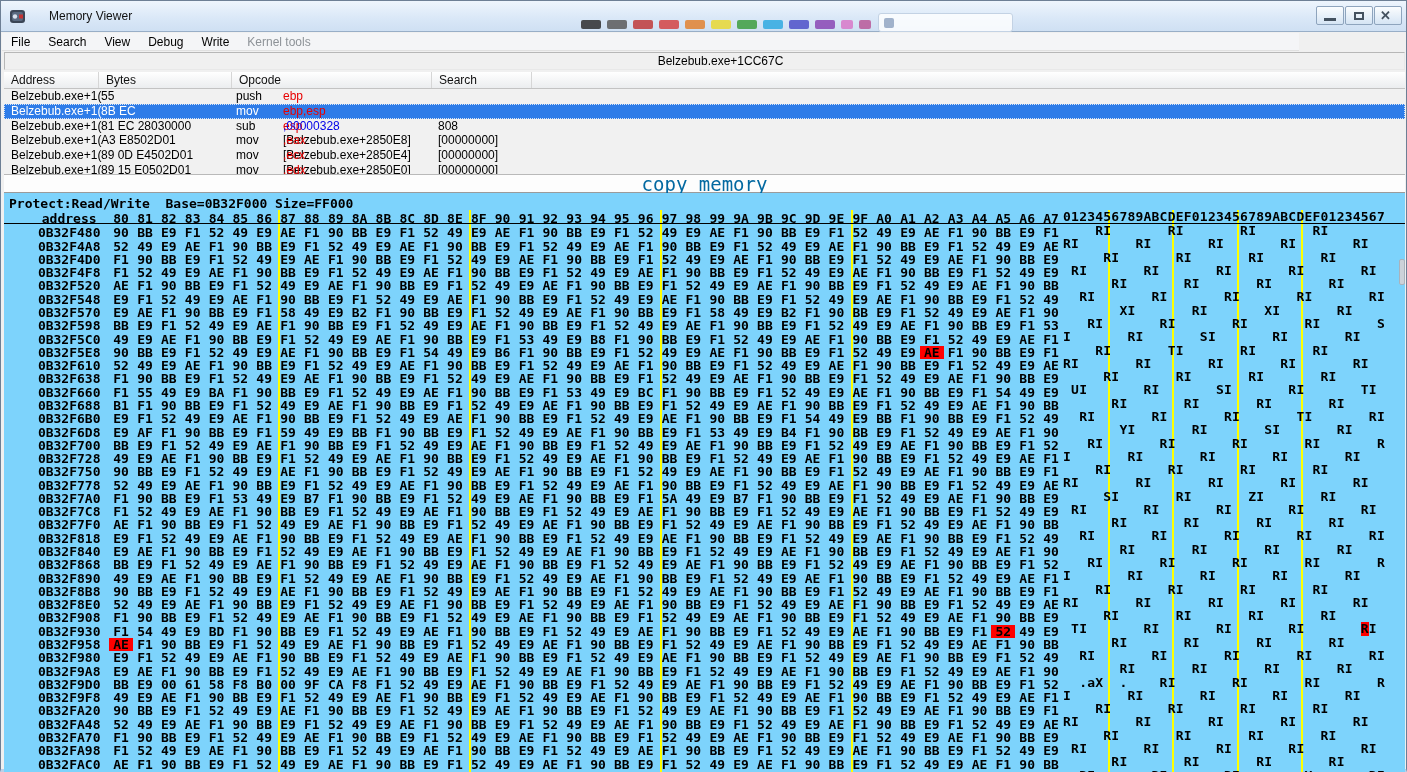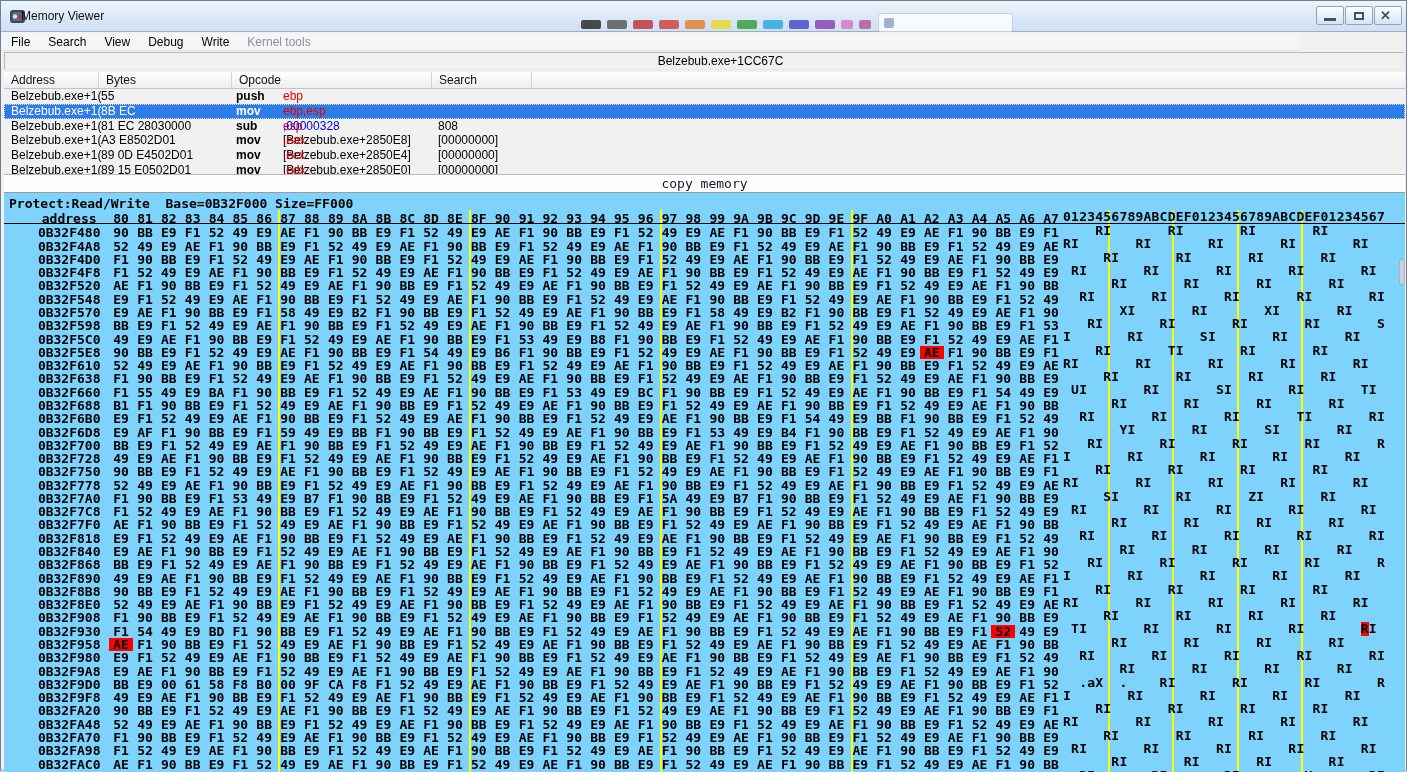--- a/index.html
+++ b/index.html
@@ -3,21 +3,21 @@
 <meta charset="utf-8">
 <style>
   html,body{margin:0;padding:0;background:#dfe9f5;width:1407px;height:772px;overflow:hidden;}
   *{box-sizing:border-box;}
   .window{position:absolute;left:0;top:0;width:1407px;height:772px;border:1px solid #6d7f95;
     border-bottom:3px solid #bcd0e8;background:#f0f0f0;font-family:"Liberation Sans",sans-serif;}
   
   .titlebar{position:absolute;left:0;top:0;width:100%;height:31px;
     background:linear-gradient(#eef5fd,#d9e7f7 60%,#cfe0f3);border-bottom:1px solid #98aec7;}
   .app-icon{position:absolute;left:8px;top:7px;width:17px;height:17px;}
-  .title-text{position:absolute;left:20px;top:8px;font-size:12px;color:#111;}
+  .title-text{position:absolute;left:48px;top:8px;font-size:12px;color:#111;}
   .artifact-strip{position:absolute;top:19px;left:580px;height:10px;display:flex;gap:6px;}
   .artifact-strip .swatch{width:20px;height:9px;border-radius:2px;opacity:.85;}
   .ghost-box{position:absolute;left:877px;top:12px;width:135px;height:19px;background:rgba(255,255,255,.8);
     border:1px solid #c3d2e4;border-radius:3px;}
   .ghost-box .dot{position:absolute;left:5px;top:4px;width:10px;height:10px;background:#7c93b5;border-radius:2px;opacity:.7;}
   .winbtns{position:absolute;top:5px;right:4px;display:flex;gap:1px;}
   .winbtn{width:28px;height:19px;background:linear-gradient(#fbfdfe,#dcе9f6 50%,#cfdff0);
     background:linear-gradient(#fbfdfe,#d5e4f4);border:1px solid #8ea4bd;border-radius:2px;
     position:relative;cursor:pointer;}
   .winbtn .g-min{position:absolute;left:7px;top:11px;width:12px;height:3px;background:#44515f;}
@@ -35,31 +35,31 @@
   
   .dheader{position:absolute;left:3px;top:71px;width:1401px;height:17px;display:flex;
     background:linear-gradient(#ffffff,#ebedef);border-bottom:1px solid #c3c3c3;font-size:12px;color:#111;}
   .dheader .hcell{border-right:1px solid #d6d6d6;padding:1px 0 0 7px;height:100%;}
   
   .drows{position:absolute;left:3px;top:88px;width:1401px;height:85px;background:#f1f1f1;overflow:hidden;}
   .drow{position:relative;height:14.8px;font-size:12px;line-height:14.5px;white-space:nowrap;color:#000;}
   .drow span{position:absolute;top:0;}
   .drow .c-addr{left:7px;}
   .drow .c-bytes{left:97px;}
-  .drow .c-op{left:232px;font-weight:bold;}
+  .drow .c-op{left:232px;font-weight:normal;}
   .drow .c-args{left:279px;}
   .drow .c-com{left:434px;}
   .drow.sel{background:#2e7ce8;color:#fff;outline:1px dotted #d8e4f4;outline-offset:-1px;}
   .red{color:#e80000;}
   .blue{color:#0000e8;}
   .green{color:#000000;}
   
   .splitter{position:absolute;left:3px;top:173px;width:1401px;height:19px;background:#fdfdfd;
     border-top:1px solid #b9b9b9;border-bottom:1px solid #9b9b9b;text-align:center;
-    font-family:"DejaVu Sans Mono",monospace;font-size:13px;line-height:18px;color:#0f172a;}
+    font-family:"DejaVu Sans Mono",monospace;font-size:19px;line-height:18px;color:#0369a1;}
   
   .hexpane{position:absolute;left:3px;top:192px;width:1401px;height:579px;background:#7dd3fc;overflow:hidden;}
   .hexinner{position:relative;width:100%;height:100%;font-family:"DejaVu Sans Mono",monospace;
     font-weight:bold;font-size:13px;color:#000;}
   .vline{position:absolute;top:17px;bottom:0;width:2px;background:#ffff00;z-index:0;}
   .protect{position:relative;z-index:1;padding:3px 0 0 5px;height:17px;white-space:pre;}
   .hexline{position:relative;z-index:1;height:13.29px;line-height:13.29px;white-space:nowrap;padding-left:5px;text-align:center;}
   .hexline.colhead{border-bottom:1px solid #000;height:14px;}
   .hx-addr{display:inline-block;width:80px;white-space:pre;}
   .hx-b{display:inline-block;width:23.85px;white-space:pre;}

